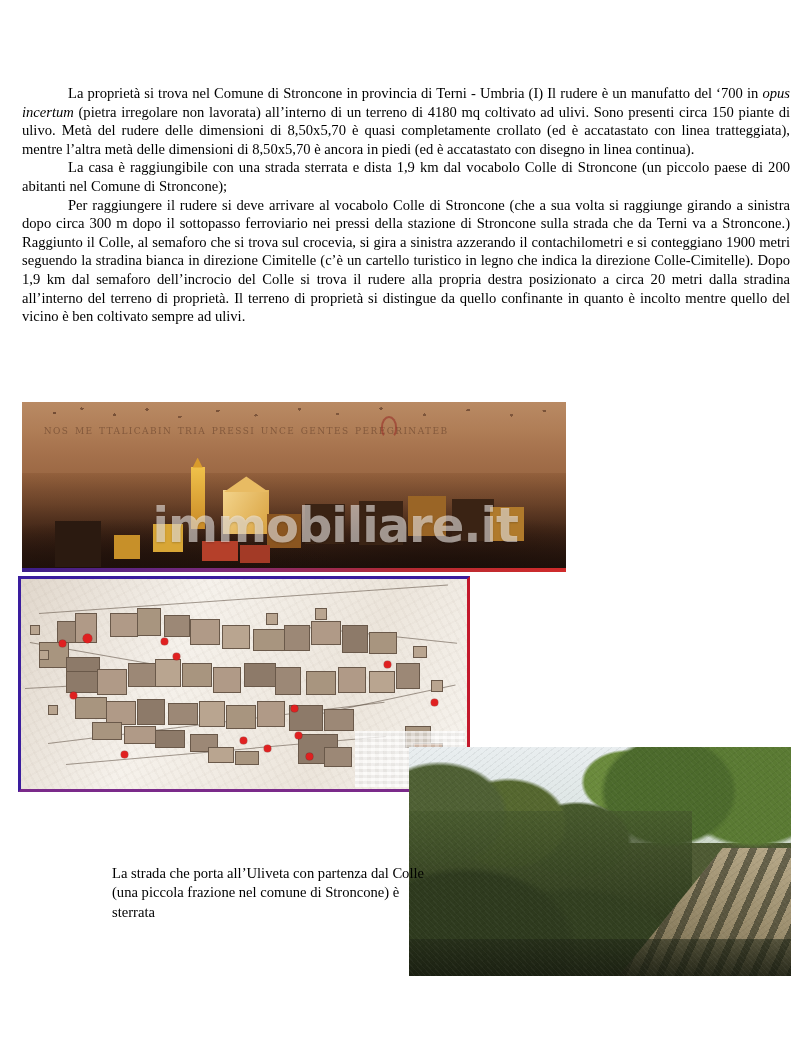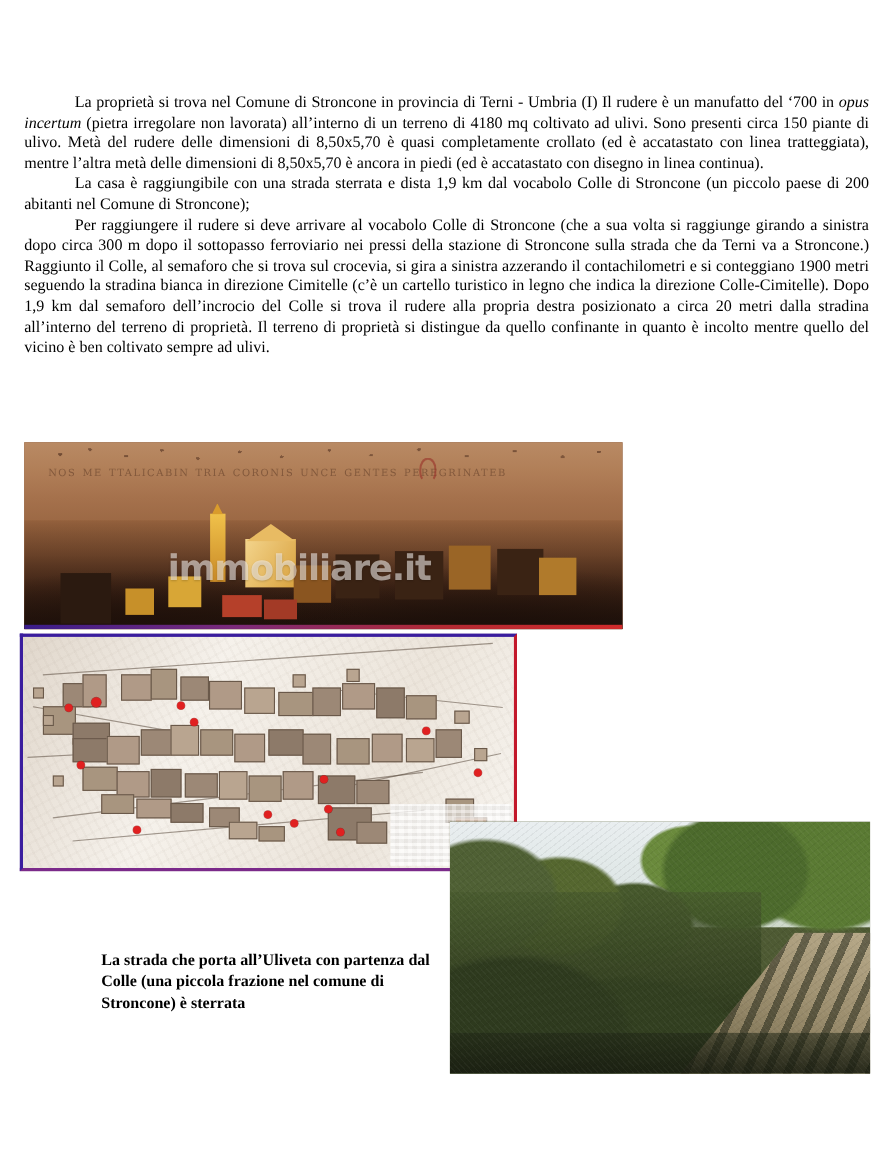--- a/index.html
+++ b/index.html
@@ -152,21 +152,21 @@
   .pan-church:before {
     content:""; position:absolute; left:0; top:-14px;
     width:46px; height:16px;
     background:#e8bb63;
     clip-path: polygon(50% 0, 100% 100%, 0 100%);
   }
   .pan-watermark {
     position: absolute;
     left: 24%; top: 56%;
     font-family: "DejaVu Sans", sans-serif;
-    font-size: 32px;
+    font-size: 48px;
     font-weight: bold;
     letter-spacing: -1px;
     color: rgba(245,240,236,.58);
     text-shadow: 0 1px 2px rgba(0,0,0,.18);
     white-space: nowrap;
   }
   .pan-bottombar {
     position: absolute; left: 0; bottom: 0; width: 100%; height: 4px;
     background: linear-gradient(to right, #3a1d8a, #7b2a7a 35%, #b32a33 70%, #d02b2b);
   }
@@ -286,40 +286,40 @@
   
   .caption {
     position: absolute;
     font-size: 14.6px;
     line-height: 1.32;
     color: #000;
     text-align: left;
   }
   .cap-panorama { left: 584px; top: 448px; width: 210px; }
   .cap-map      { left: 476px; top: 600px; width: 262px; }
-  .cap-grove    { left: 92px;  top: 864px; width: 320px; font-weight: bold; }
+  .cap-grove    { left: 112px;  top: 864px; width: 320px; }
 </style>
 </head>
 <body>
 
 <div class="page">
 
 
   <div class="body-copy">
     <p><span>La proprietà si trova nel Comune di Stroncone in provincia di Terni - Umbria (I) Il rudere è un manufatto del ‘700 in </span><i>opus incertum</i><span> (pietra irregolare non lavorata)  all’interno di un terreno di 4180 mq coltivato ad ulivi. Sono presenti circa 150 piante di ulivo. Metà del rudere delle dimensioni di 8,50x5,70 è quasi completamente crollato (ed è accatastato con linea tratteggiata), mentre l’altra metà delle dimensioni di 8,50x5,70 è ancora in piedi (ed è accatastato con disegno in linea continua).</span></p>
     <p class="p-tight">La casa è raggiungibile con una strada sterrata e dista 1,9 km dal vocabolo Colle di Stroncone (un piccolo paese di 200 abitanti nel Comune di Stroncone);</p>
     <p class="p-tight">Per raggiungere il rudere si deve arrivare al vocabolo Colle di Stroncone (che a sua volta si raggiunge girando a sinistra dopo circa 300 m dopo il sottopasso ferroviario nei pressi della stazione di Stroncone sulla strada che da Terni va a Stroncone.) Raggiunto il Colle, al semaforo che si trova sul crocevia, si gira a sinistra azzerando il contachilometri e si conteggiano 1900 metri seguendo la stradina bianca in direzione Cimitelle (c’è un cartello turistico in legno che indica la direzione Colle-Cimitelle). Dopo 1,9 km dal semaforo dell’incrocio del Colle si trova il rudere alla propria destra posizionato a circa 20  metri dalla stradina all’interno del terreno di proprietà.  Il terreno di proprietà si distingue da quello  confinante in quanto è incolto mentre quello del vicino è ben coltivato sempre ad ulivi.</p>
   </div>
 
   <div class="media">
 
     <div class="photo-panorama">
       <div class="pan-sky"></div>
       <div class="pan-notes"></div>
-      <div class="pan-script">nos me ttalicabin tria coronis        unce gentes peregrinateb</div>
+      <div class="pan-script">nos me ttalicabin tria pressi        unce gentes peregrinateb</div>
       <div class="pan-redcap"></div>
       <div class="pan-hill"></div>
 
       <div class="pan-tower"></div>
       <div class="pan-church"></div>
 
       <div class="bld" style="left:24%;top:72%;width:30px;height:28px;background:#d8a636;"></div>
       <div class="bld" style="left:17%;top:78%;width:26px;height:24px;background:#c79029;"></div>
       <div class="bld mid" style="left:45%;top:66%;width:34px;height:34px;"></div>
       <div class="bld dark" style="left:52%;top:60%;width:40px;height:40px;"></div>

